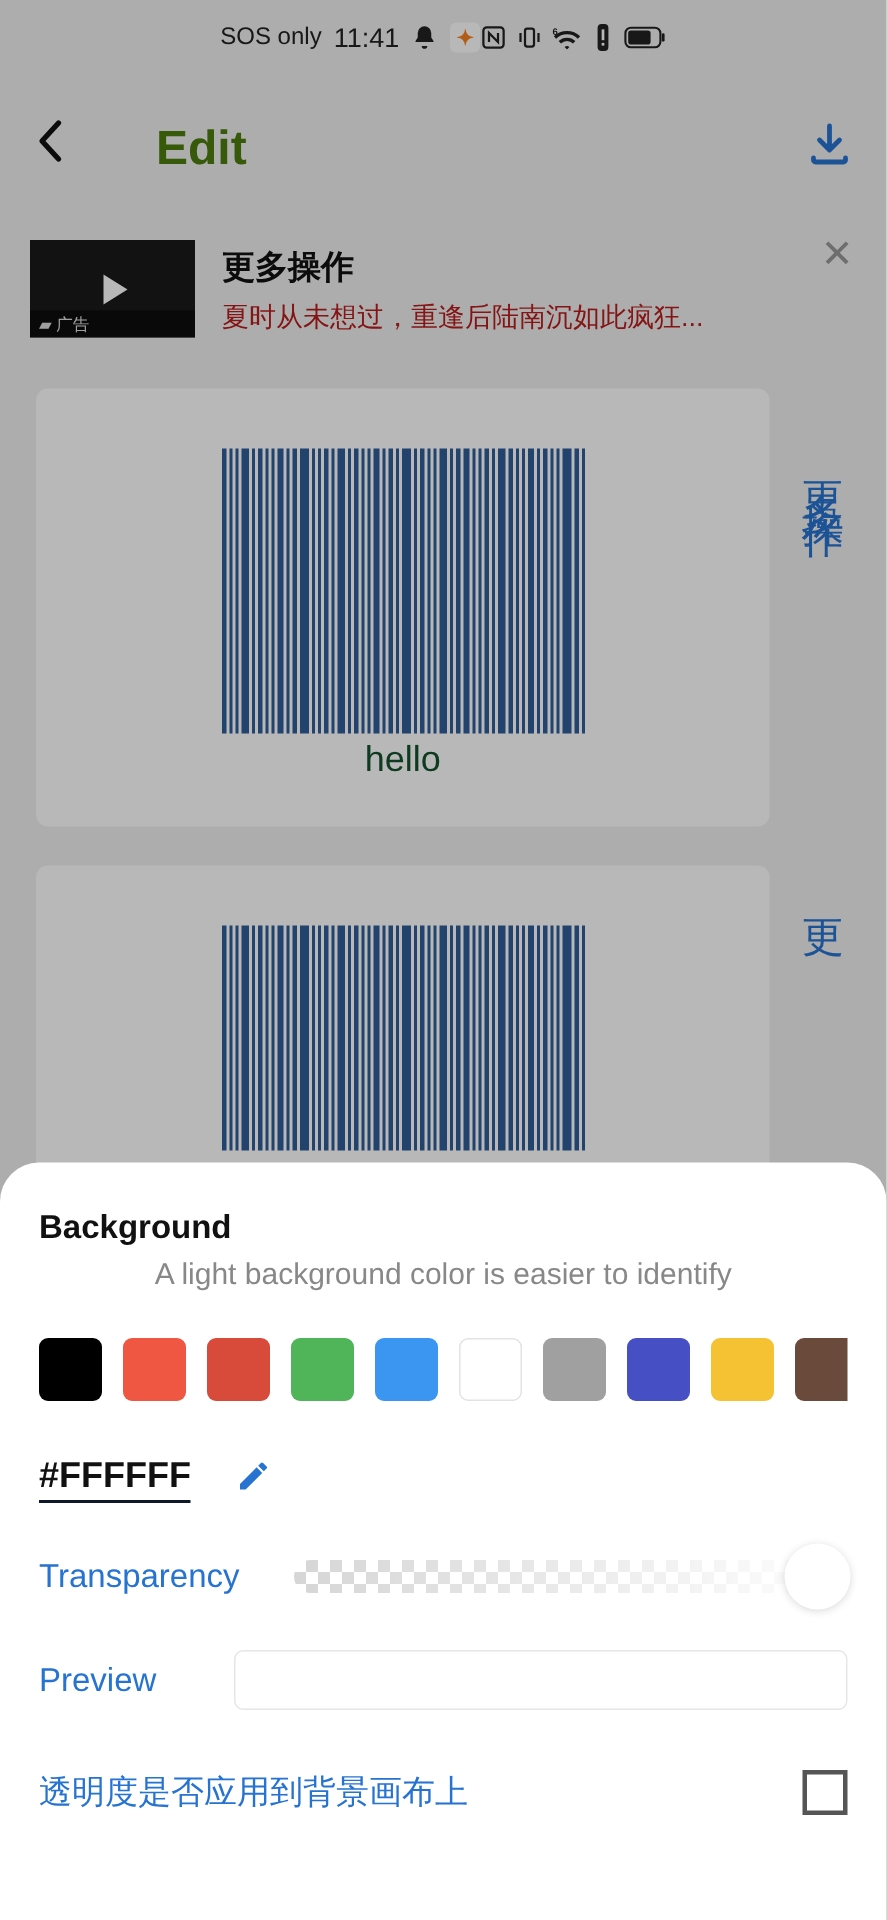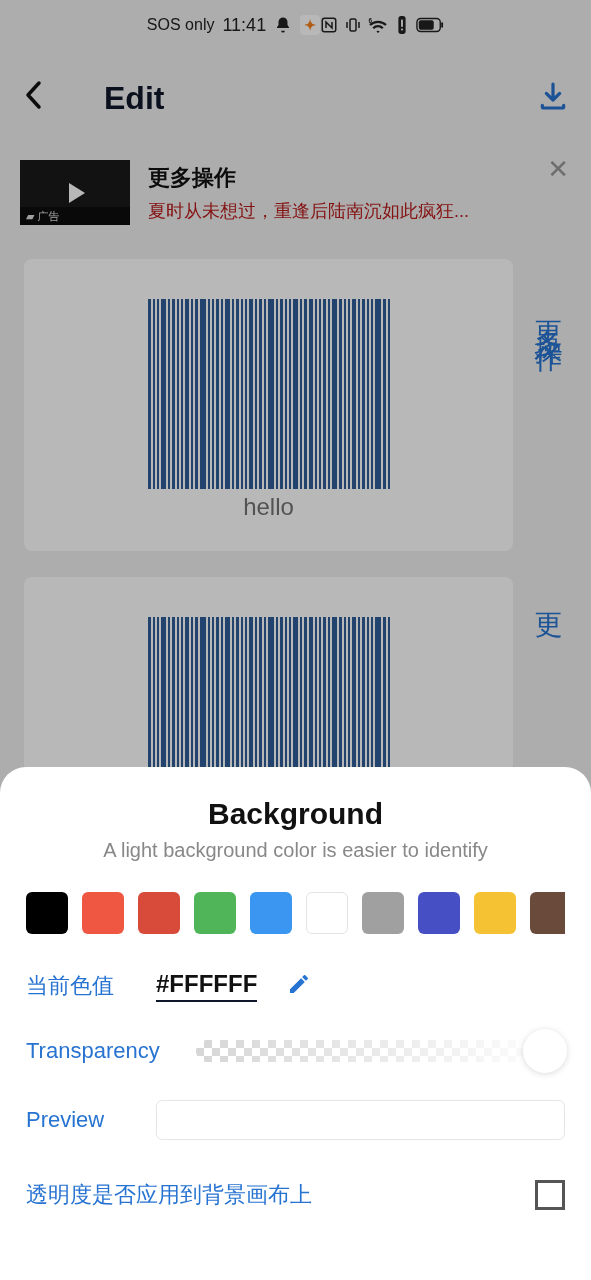--- a/index.html
+++ b/index.html
@@ -6,39 +6,39 @@
 html,body{width:591px;height:1280px;overflow:hidden;background:#f0f0f0;position:relative}
 .dim{position:absolute;inset:0;background:rgba(0,0,0,.28);z-index:5;pointer-events:none}
 .status-bar{height:50px;display:flex;align-items:center;justify-content:center;padding:0 18px;font-size:16px;color:#222;background:transparent}
 .status-left{display:flex;align-items:center;gap:8px}
 .status-time{font-size:18px;font-weight:500}
 .status-right{display:flex;align-items:center;gap:6px}
 .status-ico{display:inline-flex;align-items:center;justify-content:center}
 .app-ico{width:20px;height:20px;background:#fff;border-radius:4px;display:flex;align-items:center;justify-content:center;color:#f58220;font-size:14px;font-weight:700}
 .header{height:96px;display:flex;align-items:center;padding:0 22px;background:transparent}
 .back{font-size:34px;font-weight:300;color:#111;width:40px}
-.title{font-size:32px;font-weight:700;color:#0f172a;margin-left:42px;flex:1}
+.title{font-size:32px;font-weight:700;color:#4d7c0f;margin-left:42px;flex:1}
 .dl{color:#2773d1}
 .ad{display:flex;align-items:center;gap:18px;padding:14px 20px;background:transparent;position:relative}
 .ad-thumb{width:110px;height:65px;background:#1a1a1a;position:relative;display:flex;align-items:center;justify-content:center}
 .ad-thumb .play{width:0;height:0;border-left:16px solid #fff;border-top:10px solid transparent;border-bottom:10px solid transparent;margin-left:4px}
 .ad-badge{position:absolute;bottom:0;left:0;right:0;height:18px;background:rgba(0,0,0,.5);color:#ddd;font-size:11px;padding-left:6px;display:flex;align-items:center}
 .ad-text{flex:1;min-width:0}
 .ad-title{font-size:22px;font-weight:600;color:#111;margin-bottom:6px}
 .ad-desc{font-size:18px;color:#b91c1c;white-space:nowrap;overflow:hidden;text-overflow:ellipsis}
 .ad-close{position:absolute;right:22px;top:8px;font-size:26px;color:#999}
 .content{padding:20px 24px;display:flex;gap:16px}
 .cards{flex:1;display:flex;flex-direction:column;gap:26px}
 .card{background:#fff;border-radius:8px;padding:40px 30px 30px;display:flex;flex-direction:column;align-items:center}
 .barcode{display:flex;align-items:flex-end;gap:2px;height:190px}
 .barcode span{display:inline-block;background:#2e5e99;height:100%}
-.barcode-label{color:#737373;font-size:24px;margin-top:4px}
+.barcode-label{color:#14532d;font-size:24px;margin-top:4px}
 .side-text{writing-mode:vertical-rl;font-size:28px;color:#2773d1;letter-spacing:8px;padding-top:40px}
 .sheet{position:absolute;left:0;right:0;bottom:0;background:#fff;border-radius:26px 26px 0 0;padding:30px 26px 70px;z-index:10}
-.sheet-title{font-size:30px;font-weight:700;text-align:center;color:#111}
+.sheet-title{font-size:22px;font-weight:700;text-align:left;color:#111}
 .sheet-sub{font-size:20px;color:#888;text-align:center;margin-top:8px}
 .swatches{display:flex;gap:14px;margin-top:30px;overflow:hidden}
 .sw{width:42px;height:42px;border-radius:6px;flex-shrink:0}
 .sw.white{border:1px solid #e3e3e3}
 .row{display:flex;align-items:center;margin-top:36px;gap:20px}
 .row-label{font-size:22px;color:#2773d1;min-width:110px}
 .hex{font-size:24px;font-weight:600;color:#111;border-bottom:2px solid #0f172a;padding-bottom:2px}
 .pencil{color:#2773d1;margin-left:10px}
 .preview-box{flex:1;height:40px;background:#fff;border:1px solid #e6e6e6;border-radius:6px}
 .trans-track{flex:1;height:22px;border-radius:11px;position:relative;background:repeating-conic-gradient(#d6d6d6 0 25%,#fff 0 50%) 0 0/16px 16px}
@@ -254,21 +254,20 @@
       <div class="sw" style="background: rgb(79, 181, 88);"></div>
       <div class="sw" style="background: rgb(58, 150, 240);"></div>
       <div class="sw white" style="background: rgb(255, 255, 255);"></div>
       <div class="sw" style="background: rgb(160, 160, 160);"></div>
       <div class="sw" style="background: rgb(70, 80, 196);"></div>
       <div class="sw" style="background: rgb(244, 194, 51);"></div>
       <div class="sw" style="background: rgb(106, 74, 58);"></div>
     </div>
 
   <div class="row">
-    <span class="row-label">当前色值</span>
     <span class="hex">#FFFFFF</span>
     <span class="pencil">
       <svg width="24" height="24" viewBox="0 0 24 24" fill="#2773d1">
           <path d="M3 17.25V21h3.75L17.81 9.94l-3.75-3.75L3 17.25zM20.71 7.04a1 1 0 0 0 0-1.41l-2.34-2.34a1 1 0 0 0-1.41 0l-1.83 1.83 3.75 3.75 1.83-1.83z"></path>
         </svg>
     </span>
   </div>
 
   <div class="row">
     <span class="row-label" style="min-width:150px">Transparency</span>

